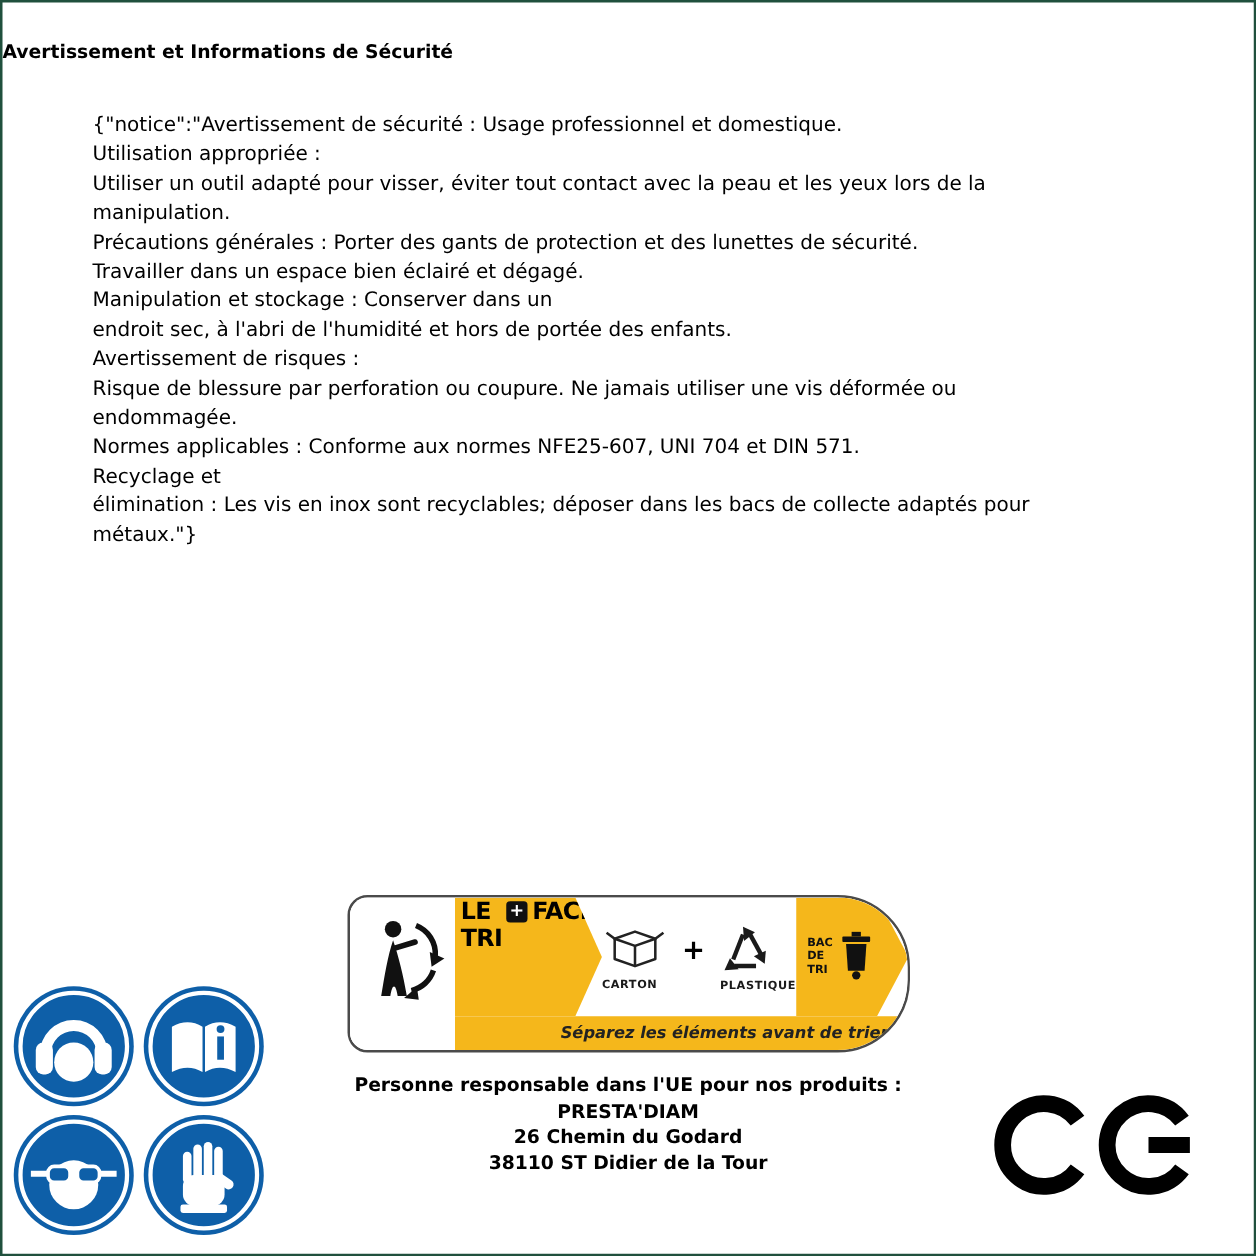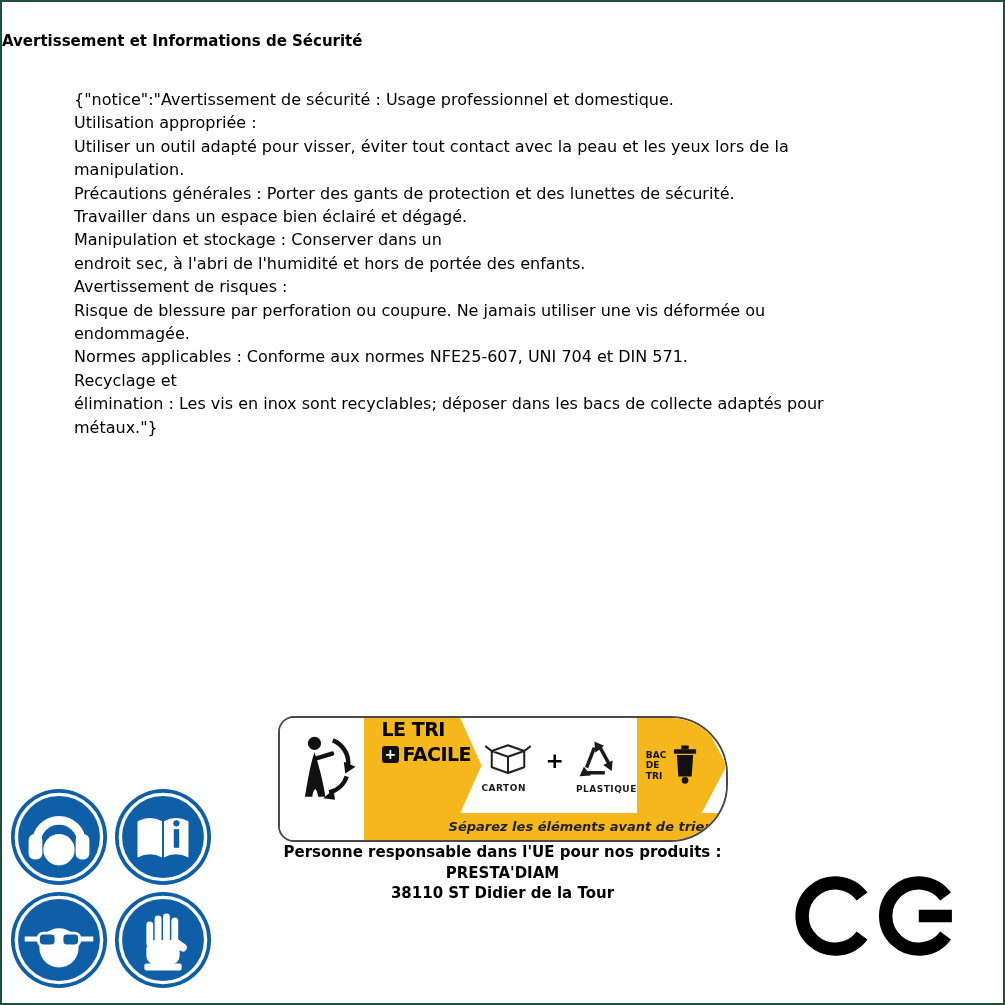--- a/index.html
+++ b/index.html
@@ -39,21 +39,21 @@
     border:2px solid #4a4a4a; border-radius:16px 58px 58px 16px;
     overflow:hidden; display:grid;
     grid-template-columns:84px 1fr; grid-template-rows:1fr 27px;
   }
   .triman-cell { grid-row:1 / span 2; display:flex; align-items:center; justify-content:center; padding:4px 2px 24px 6px; background:#fff; }
   .triman-cell svg { width:66px; height:80px; }
   .icons-row { grid-row:1; grid-column:2; display:flex; align-items:stretch; background:#fff; }
   .banner {
     width:118px; background:#f5b71b;
     clip-path:polygon(0 0, 82% 0, 100% 50%, 82% 100%, 0 100%);
-    display:flex; flex-direction:column; align-items:flex-start; 
+    display:flex; align-items:flex-start; justify-content:center;
     padding-left:18px; gap:3px;
   }
   .banner .l1 { font-size:19px; font-weight:800; letter-spacing:-0.5px; }
   .banner .l2 { display:flex; align-items:center; gap:4px; font-size:19px; font-weight:800; letter-spacing:-0.5px; }
   .plusbox {
     width:17px; height:17px; background:#111; color:#fff; border-radius:3px;
     display:flex; align-items:center; justify-content:center;
     font-size:14px; font-weight:800; line-height:1;
   }
   .mid { flex:1; display:flex; align-items:center; justify-content:center; gap:12px; }
@@ -65,21 +65,21 @@
     clip-path:polygon(0 0, 72% 0, 100% 50%, 72% 100%, 0 100%);
     display:flex; align-items:center; justify-content:flex-start;
     gap:4px; padding-left:9px;
   }
   .bac-text { display:flex; flex-direction:column; font-size:9px; font-weight:800; line-height:1.15; color:#111; }
   .strip {
     grid-row:2; grid-column:2; background:#f5b71b;
     display:flex; align-items:center; justify-content:flex-end;
     padding-right:16px; font-style:italic; font-weight:600; font-size:13px; color:#222;
   }
-  .address { text-align:center; font-weight:bold; font-size:15px; line-height:20.5px; }
+  .address { margin-top:16px; text-align:center; font-weight:bold; font-size:15px; line-height:20.5px; }
 
   .ce-mark { position:absolute; right:42px; bottom:46px; width:168px; height:82px; }
   .ce-mark svg { width:100%; height:100%; display:block; }
 </style>
 </head>
 <body>
 
 <div class="page">
 
   <div class="title">Avertissement et Informations de Sécurité</div>
@@ -228,20 +228,21 @@
       </div>
 
       <div class="strip">
         <span>Séparez les éléments avant de trier</span>
       </div>
     </div>
 
     <div class="address">
       <div>Personne responsable dans l'UE pour nos produits :</div>
       <div>PRESTA'DIAM</div>
+      <div>26 Chemin du Godard</div>
       <div>38110 ST Didier de la Tour</div>
     </div>
   </div>
 
   <div class="ce-mark" role="img" aria-label="CE">
     <svg viewBox="0 0 210 104">
       <g fill="none" stroke="#000" stroke-width="17">
         <path d="M86 27.3 A42 42 0 1 0 86 76.7"></path>
         <path d="M192 27.3 A42 42 0 1 0 192 76.7"></path>
       </g>

